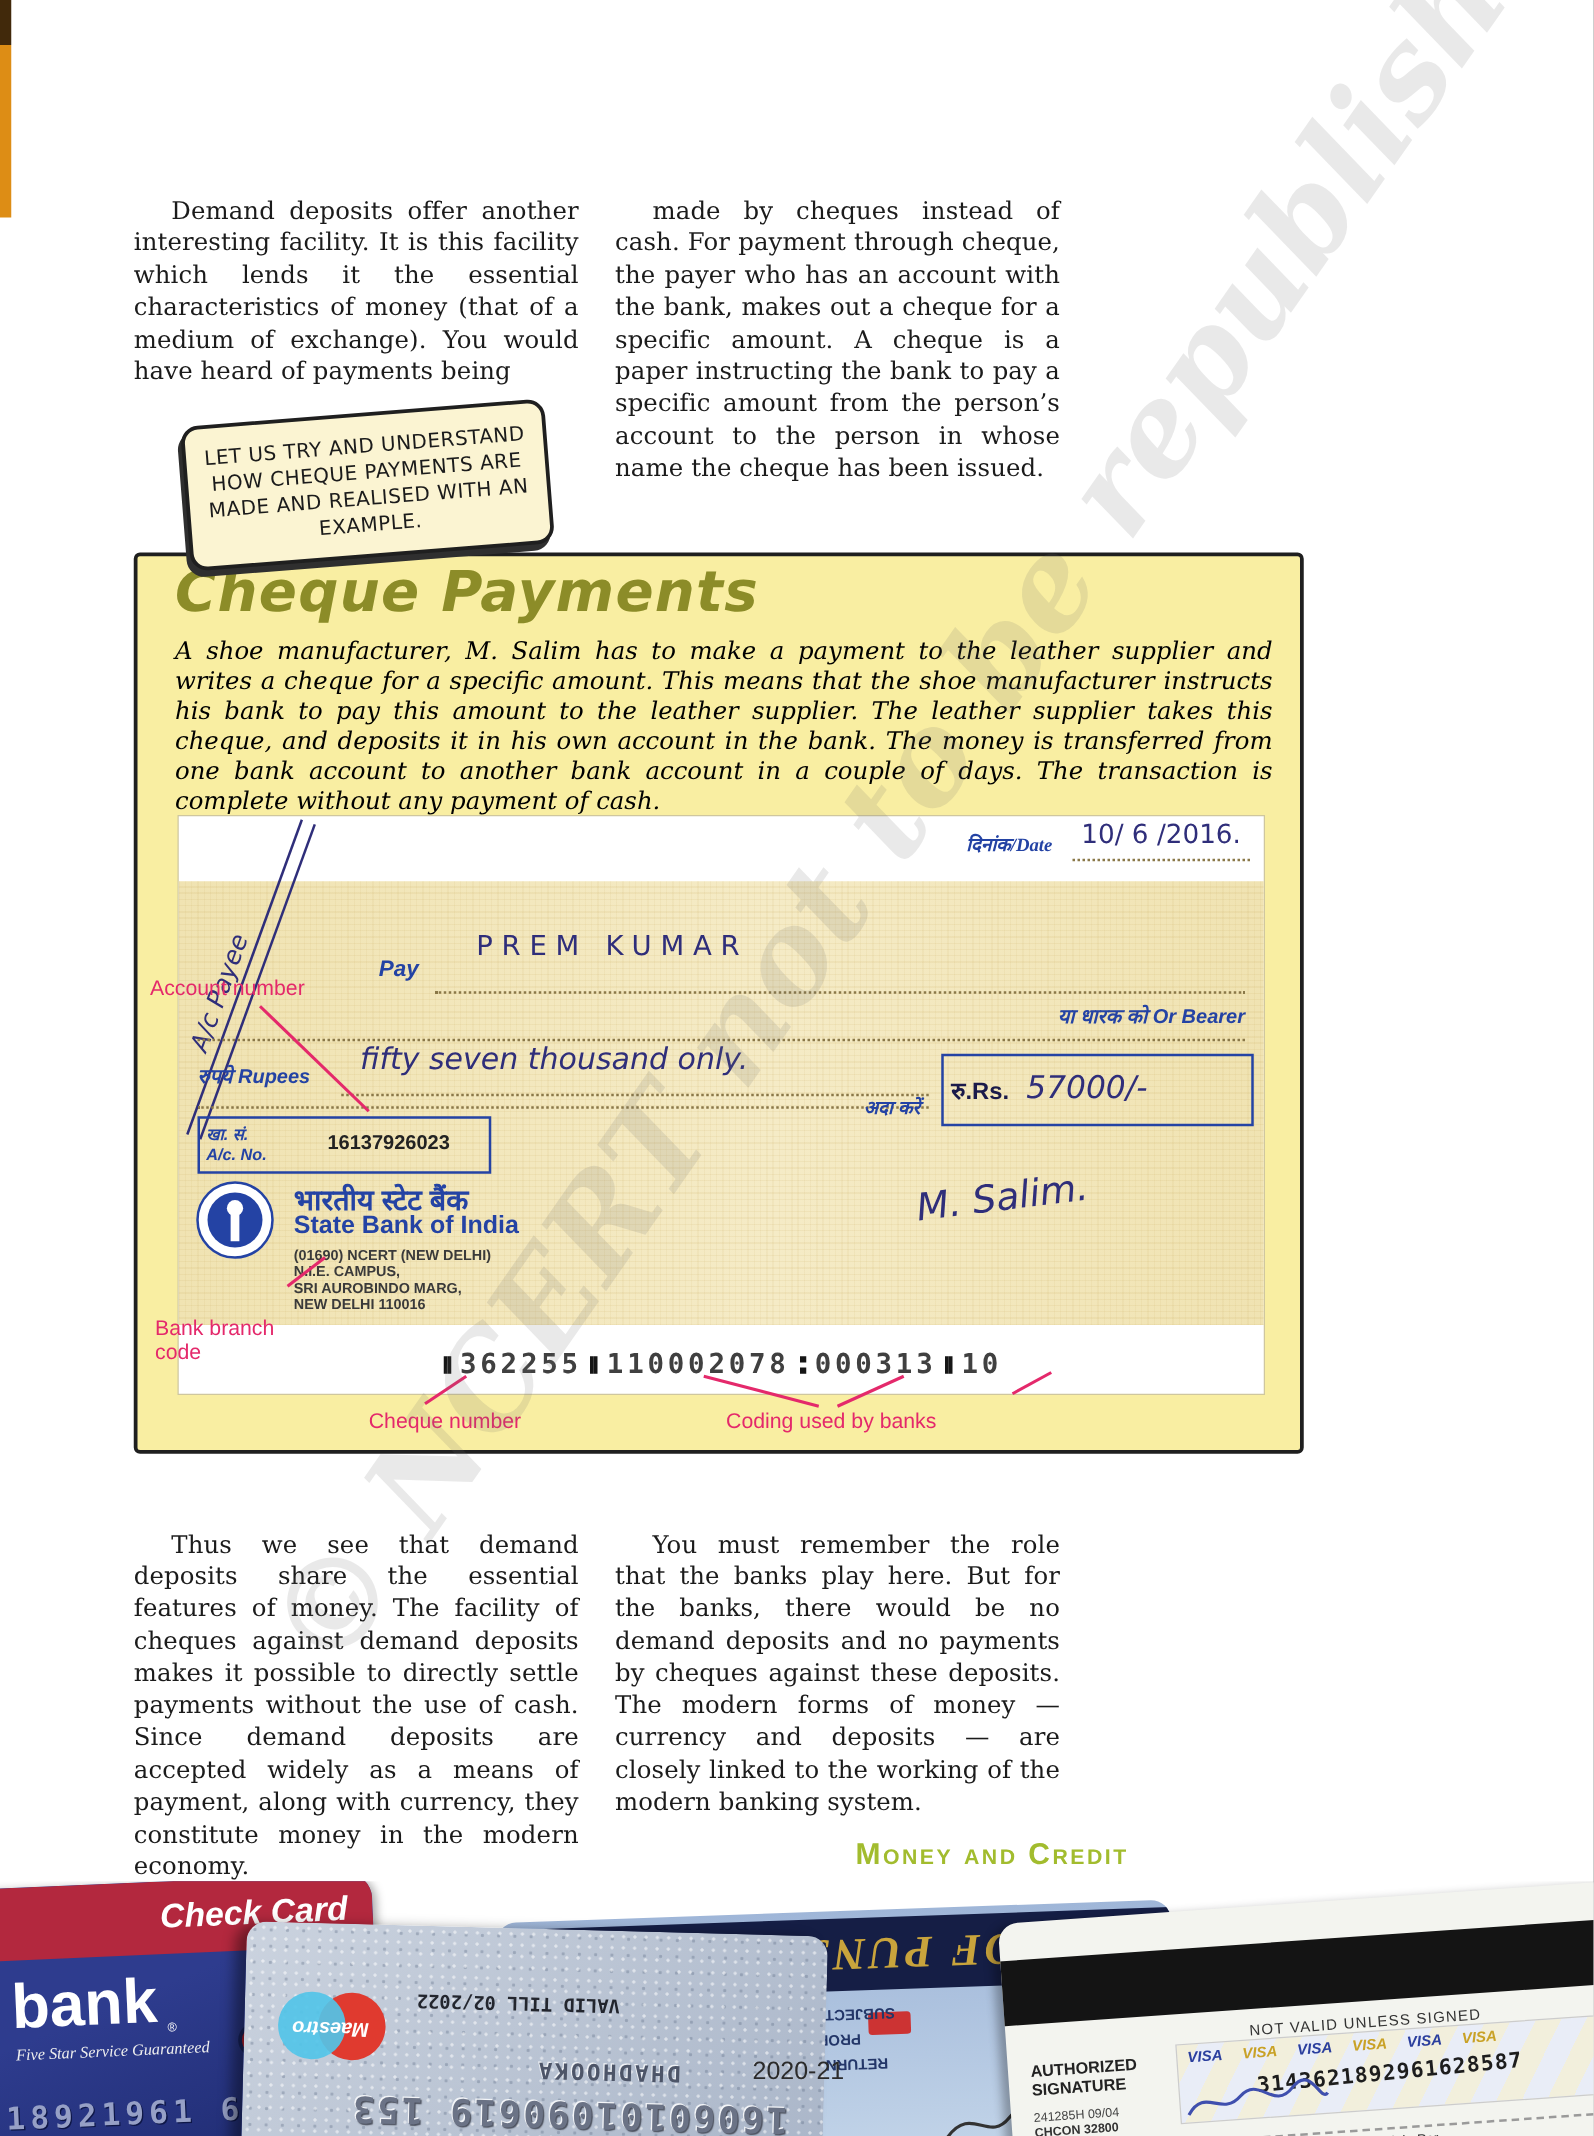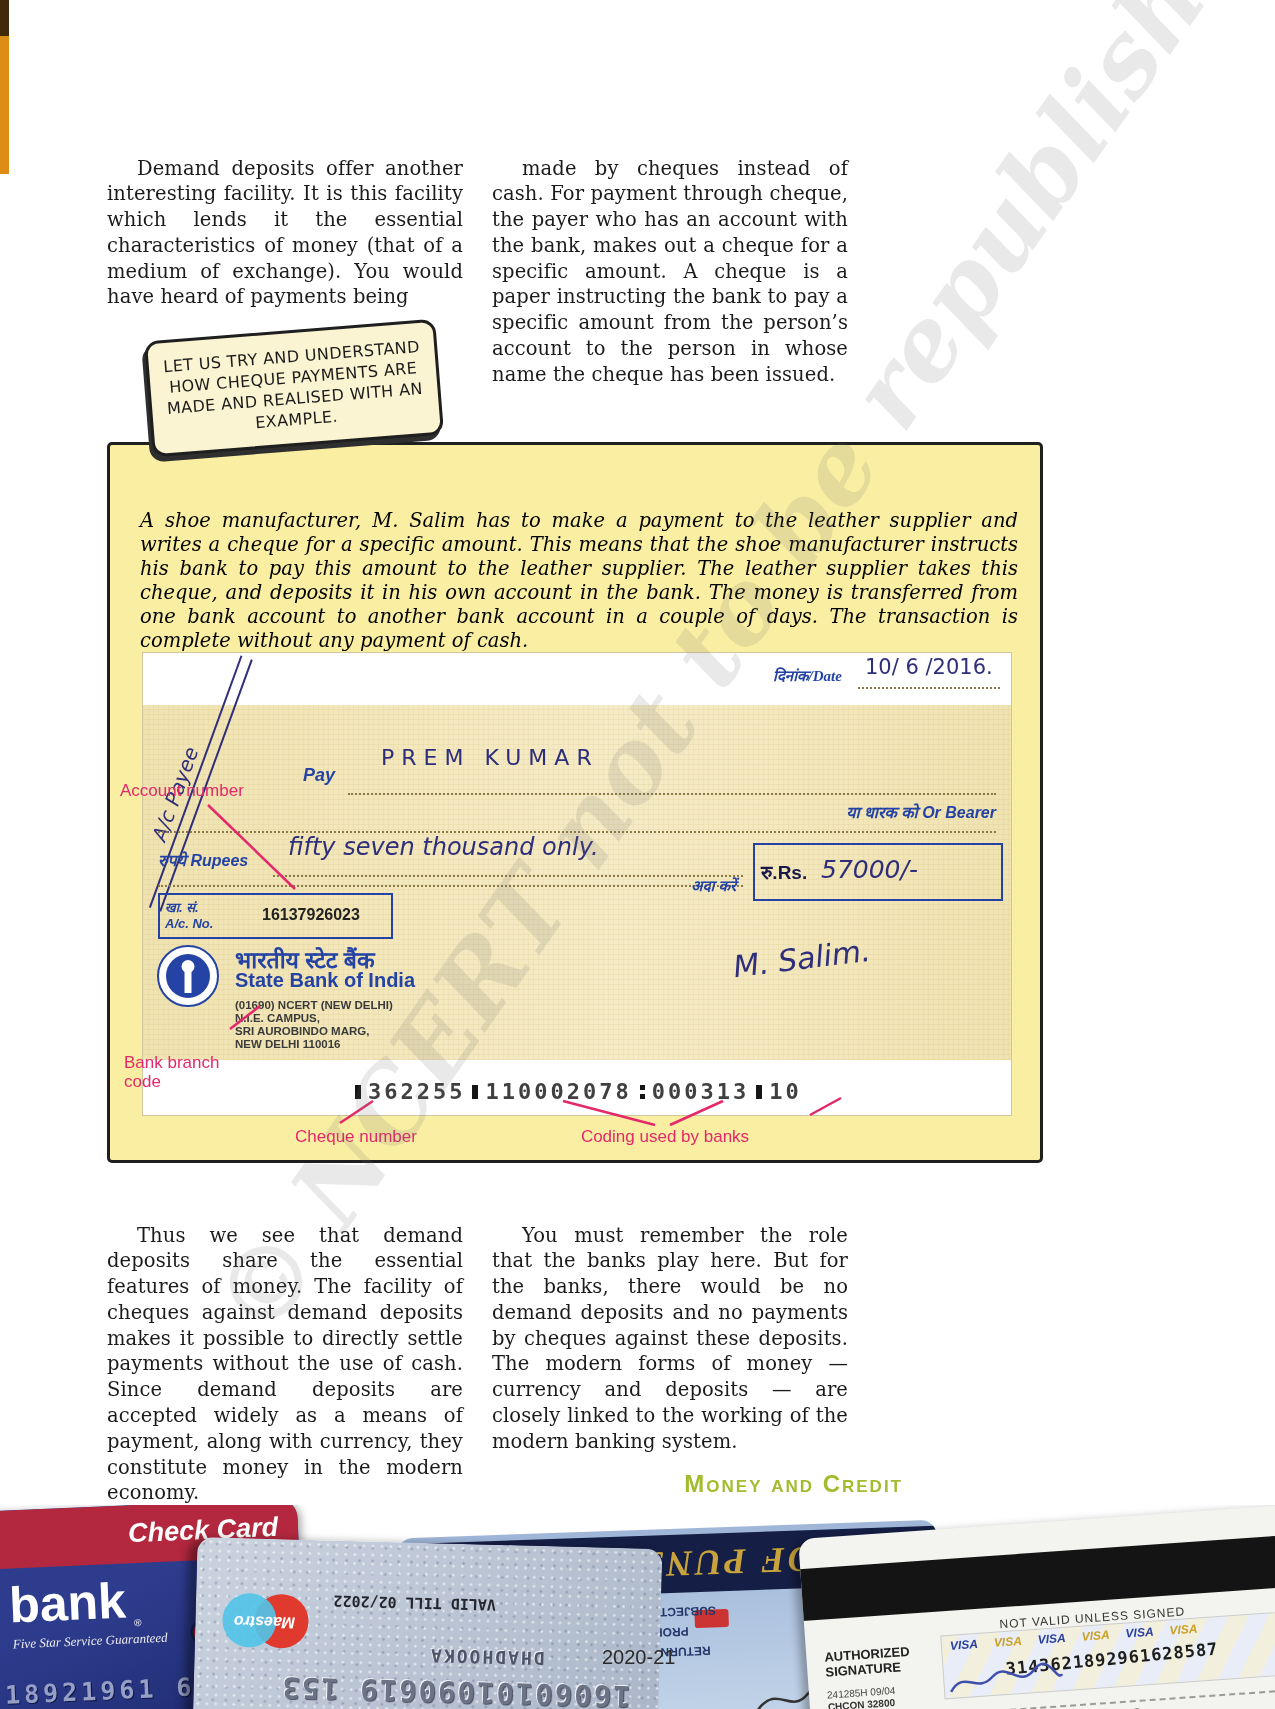--- a/index.html
+++ b/index.html
@@ -149,20 +149,21 @@
   <div class="edge-orange" data-interactable="false"></div>
 
   <p class="body-col p1l" data-interactable="false">Demand deposits offer another interesting facility. It is this facility which lends it the essential characteristics of money (that of a medium of exchange). You would have heard of payments being</p>
   <p class="body-col p1r" data-interactable="false">made by cheques instead of cash. For payment through cheque, the payer who has an account with the bank, makes out a cheque for a specific amount. A cheque is a paper instructing the bank to pay a specific amount from the person’s account to the person in whose name the cheque has been issued.</p>
 
   <div class="bubble" data-interactable="false">
     <span data-interactable="false">LET US TRY AND UNDERSTAND HOW CHEQUE PAYMENTS ARE MADE AND REALISED WITH AN EXAMPLE.</span>
   </div>
 
   <div class="cbox" data-interactable="false">
+    <h2 class="cbox-title" style="margin:0;" data-interactable="false">Cheque Payments</h2>
     <p class="cbox-body" style="margin:0;" data-interactable="false">A shoe manufacturer, M. Salim has to make a payment to the leather supplier and writes a cheque for a specific amount. This means that the shoe manufacturer instructs his bank to pay this amount to the leather supplier. The leather supplier takes this cheque, and  deposits it in his own account in the bank. The money is transferred from one bank account to another bank account in a couple of days. The transaction is complete without any payment of cash.</p>
 
     <div class="chq" data-interactable="false">
       <div class="chq-mid" data-interactable="false"></div>
 
       <div class="crossing" data-interactable="false">
         <span data-interactable="false">A/c Payee</span>
       </div>
 
       <span class="abs blue" style="left:630px;top:12px;font-size:15px;font-style:italic;font-family:Liberation Serif, serif;" data-interactable="false">दिनांक/Date</span>

